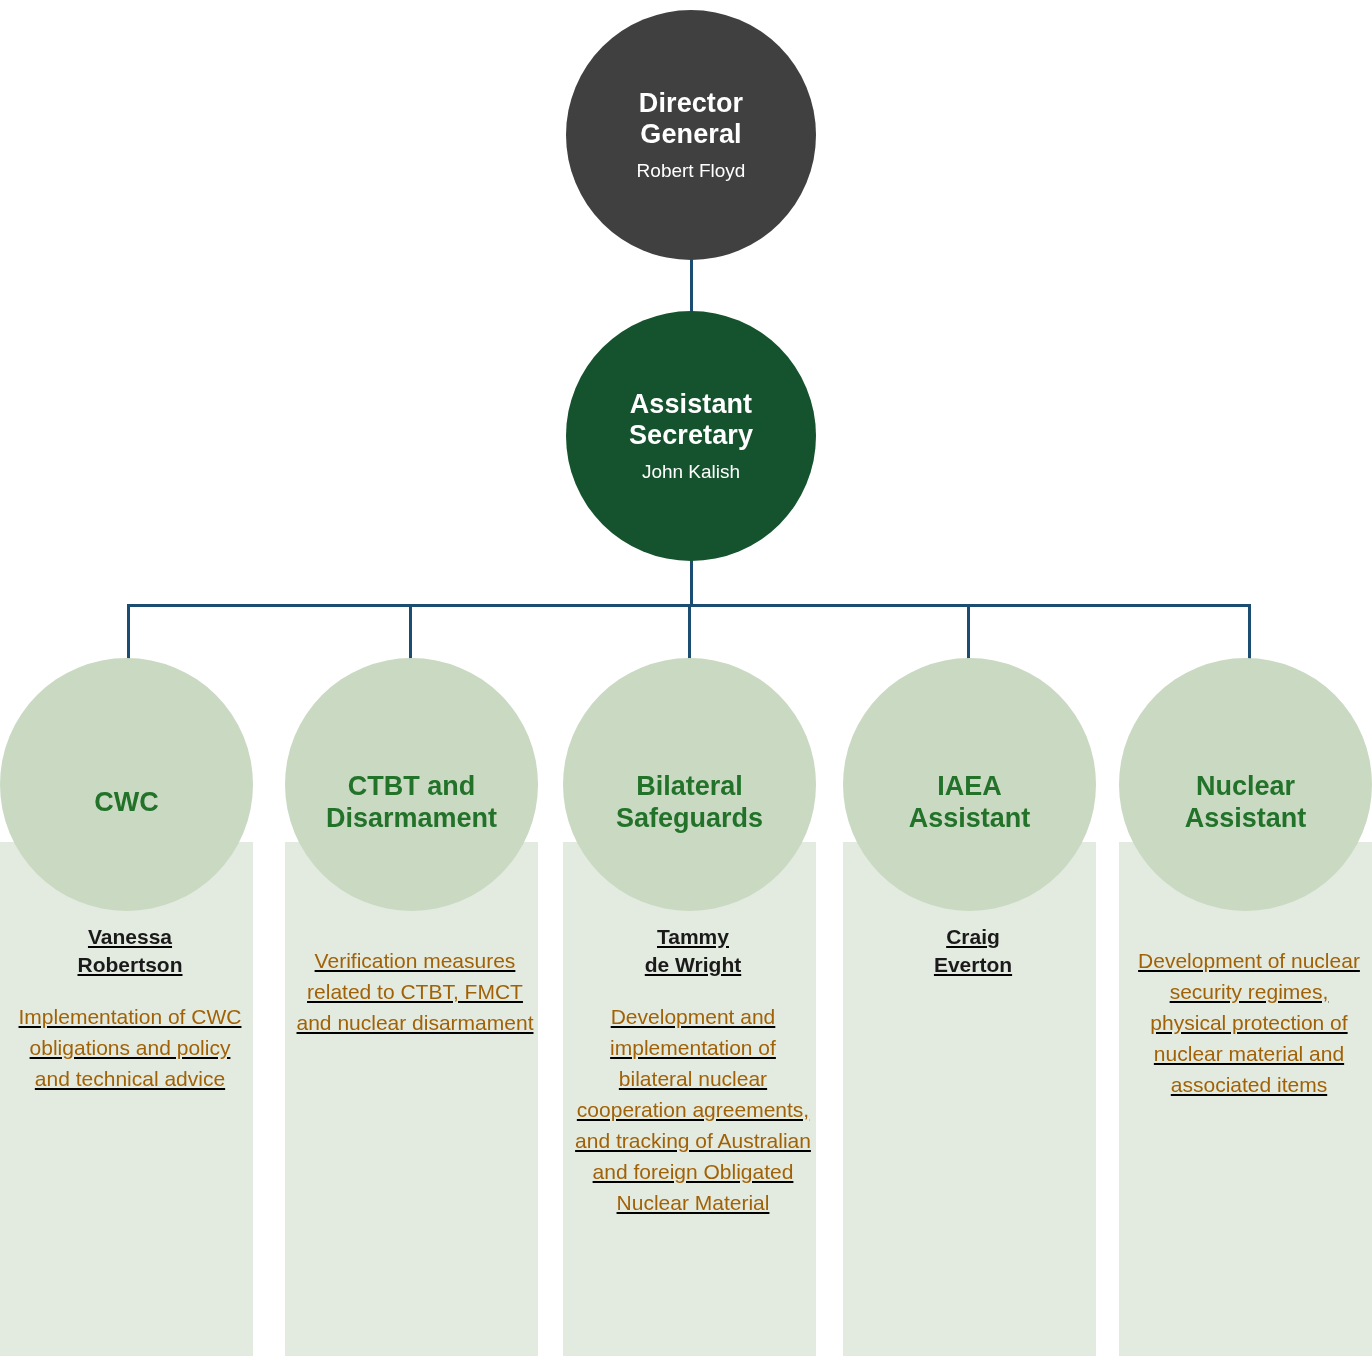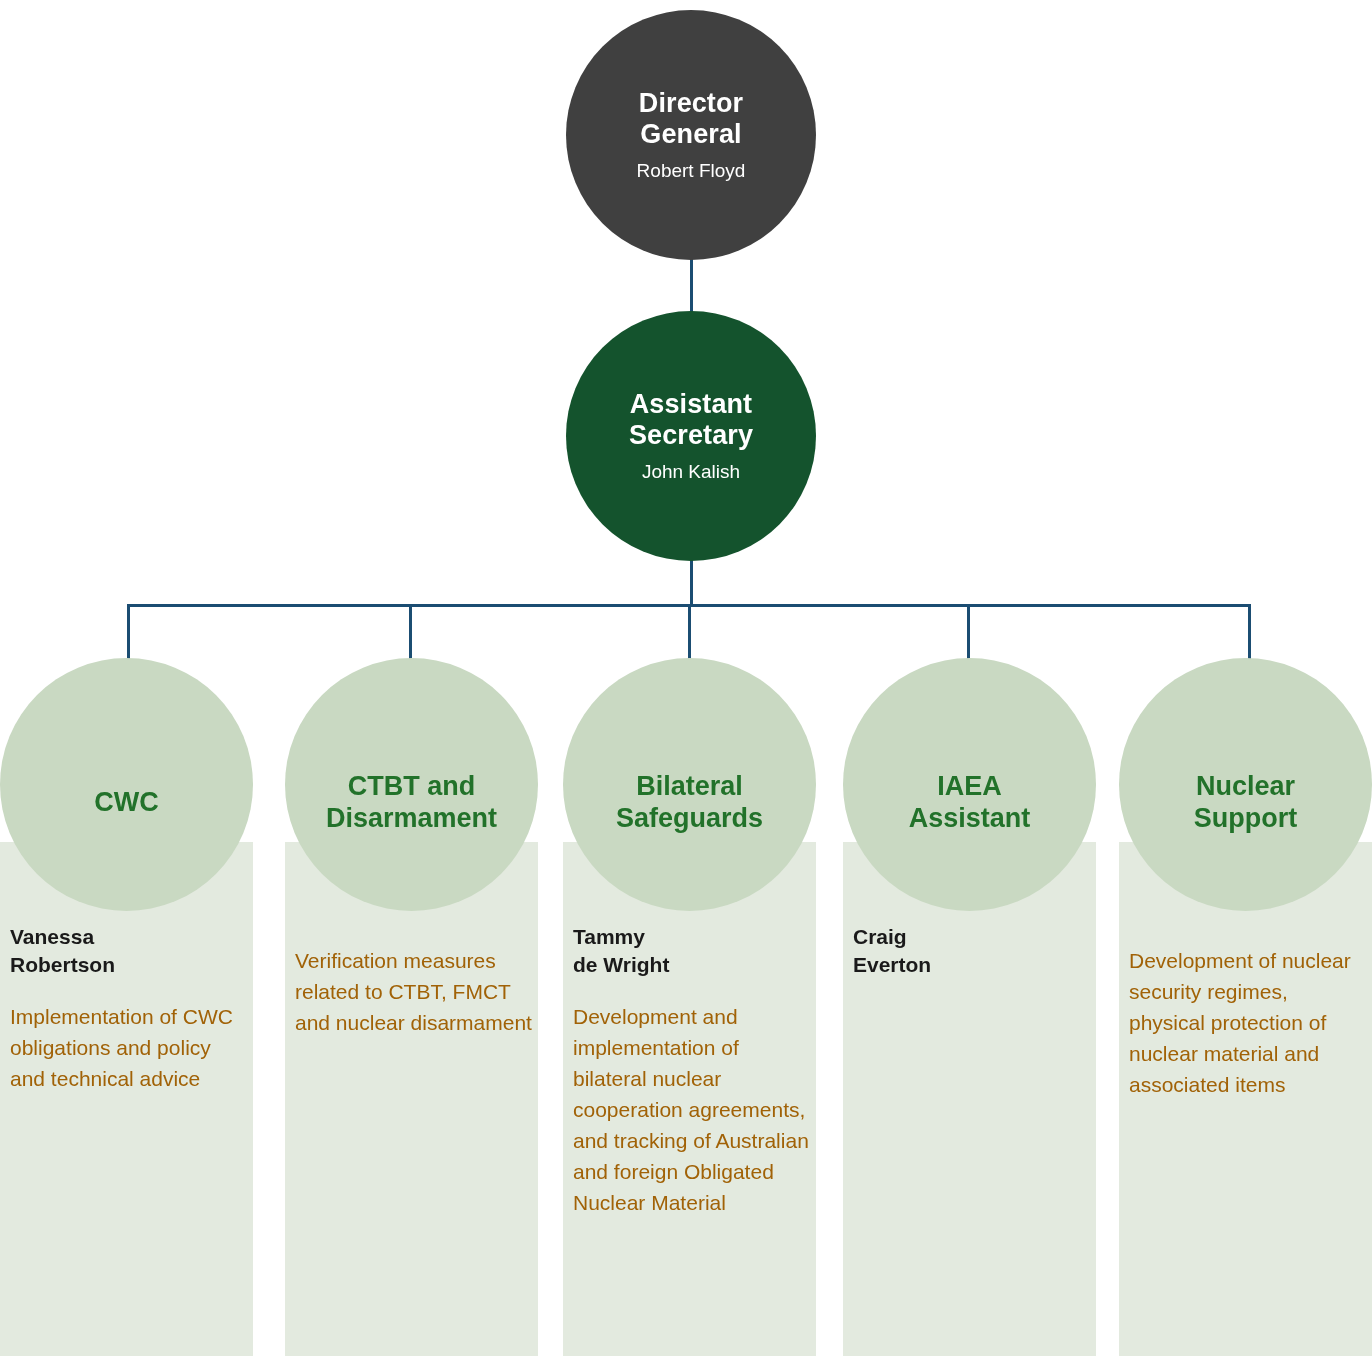--- a/index.html
+++ b/index.html
@@ -106,24 +106,25 @@
     font-size: 27px;
     line-height: 1.18;
     padding: 0 8px;
     transform: translateY(18px);
   }
   .branch-text {
     position: absolute;
     top: 265px;
     left: 0;
     width: 260px;
-    text-align: left;
+    text-align: center;
     z-index: 4;
     box-sizing: border-box;
     padding: 0 10px;
+    text-decoration: underline;
   }
   .branch-person {
     color: #1a1a1a;
     font-weight: bold;
     font-size: 21px;
     line-height: 1.33;
     white-space: pre-line;
   }
   .branch-desc {
     color: #a16207;
@@ -213,20 +214,20 @@
     <div class="branch-text">
       <div class="branch-person" style="white-space: pre-line;">Craig
 Everton</div>
     </div>
   </div>
 
   <div class="branch" id="branch-nuclear-sec">
     <div class="branch-body"></div>
     <div class="branch-circle">
       <div class="branch-title" style="white-space: pre-line;">Nuclear
-Support</div>
+Assistant</div>
     </div>
     <div class="branch-text">
       <div class="branch-desc">Development of nuclear security regimes, physical protection of nuclear material and associated items</div>
     </div>
   </div>
 
 </div>
 
 </body></html>

